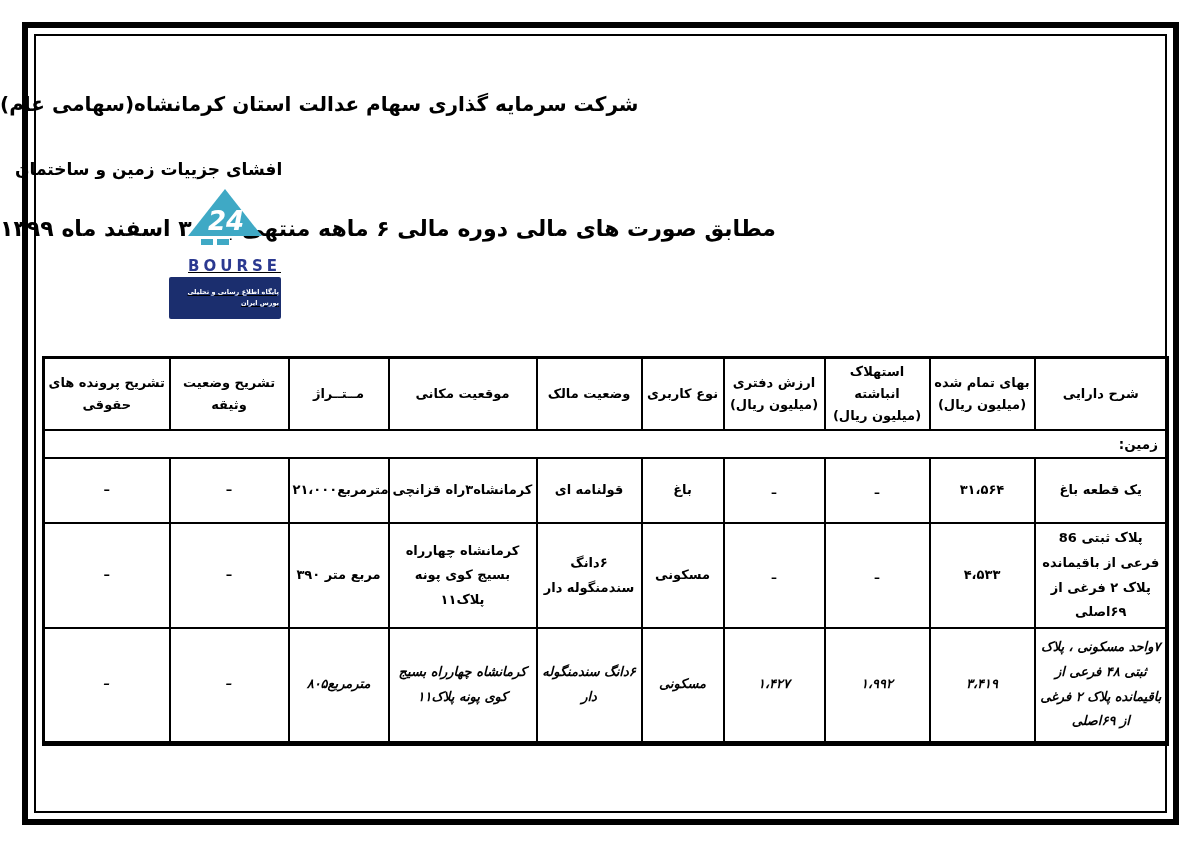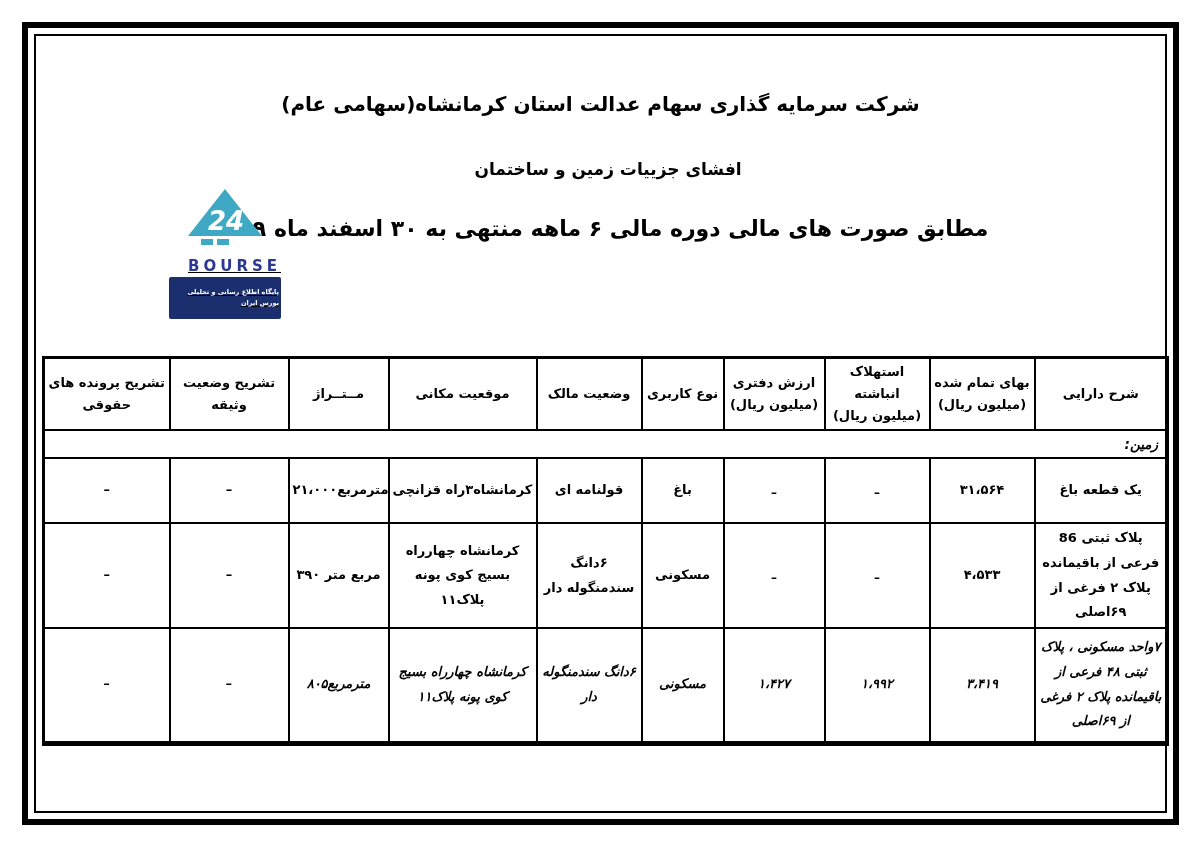--- a/index.html
+++ b/index.html
@@ -6,42 +6,42 @@
   html,body { width:1201px; height:847px; background:#fff; overflow:hidden;
               font-family:"DejaVu Sans", sans-serif; color:#000; }
 
   
   .page-frame-outer { position:absolute; left:22px; top:22px; width:1157px; height:803px;
                       border:6px solid #000; }
   .page-frame-inner { position:absolute; left:34px; top:34px; width:1133px; height:779px;
                       border:2px solid #000; }
 
   
-  .title { position:absolute; left:0; right:0; text-align:center; font-weight:bold; direction:rtl; }
+  .title { position:absolute; left:0; right:0; text-align:left; font-weight:bold; direction:rtl; }
   .title-1 { top:92px;  font-size:20px; }
   .title-2 { top:159px; font-size:17px;padding-left:15px; }
   .title-3 { top:216px; font-size:22px; }
 
   
   .logo { position:absolute; left:169px; top:188px; width:112px; text-align:right;text-decoration:underline; }
   .logo svg { display:block; margin:0 auto; }
   .logo-brand { font-size:15px; font-weight:bold; letter-spacing:4px; color:#2B3990; margin-top:9px; }
   .logo-tagline { margin-top:2px; background:#1B2E6E; color:#fff; font-size:6.5px; font-weight:bold;
                   line-height:11px; border-radius:2px; direction:rtl; padding:10px 2px; }
 
   
   .tbl-wrap { position:absolute; left:42px; top:356px; }
   table { border-collapse:collapse; table-layout:fixed; width:1124px; direction:rtl;
           font-weight:bold; font-size:13px; }
   th, td { border:2px solid #000; text-align:center; vertical-align:middle;
            padding:2px 3px; line-height:1.9; overflow:hidden; }
   table { border:3px solid #000; border-bottom-width:5px; }
   th { white-space:pre-line; line-height:1.7; }
   tr.h-row   { height:66px; }
-  tr.s-row   { height:28px;font-style:italic; }
+  tr.s-row   { height:28px; }
   tr.r1      { height:65px; }
   tr.r2      { height:78px; }
   tr.r3      { height:115px;font-style:italic; }
   td.section { text-align:right; padding-right:8px; font-size:13.5px; line-height:1.2; }
   td.ltr     { direction:ltr; }
 </style>
 </head>
 <body>
 
 <div class="page-frame-outer"></div>

